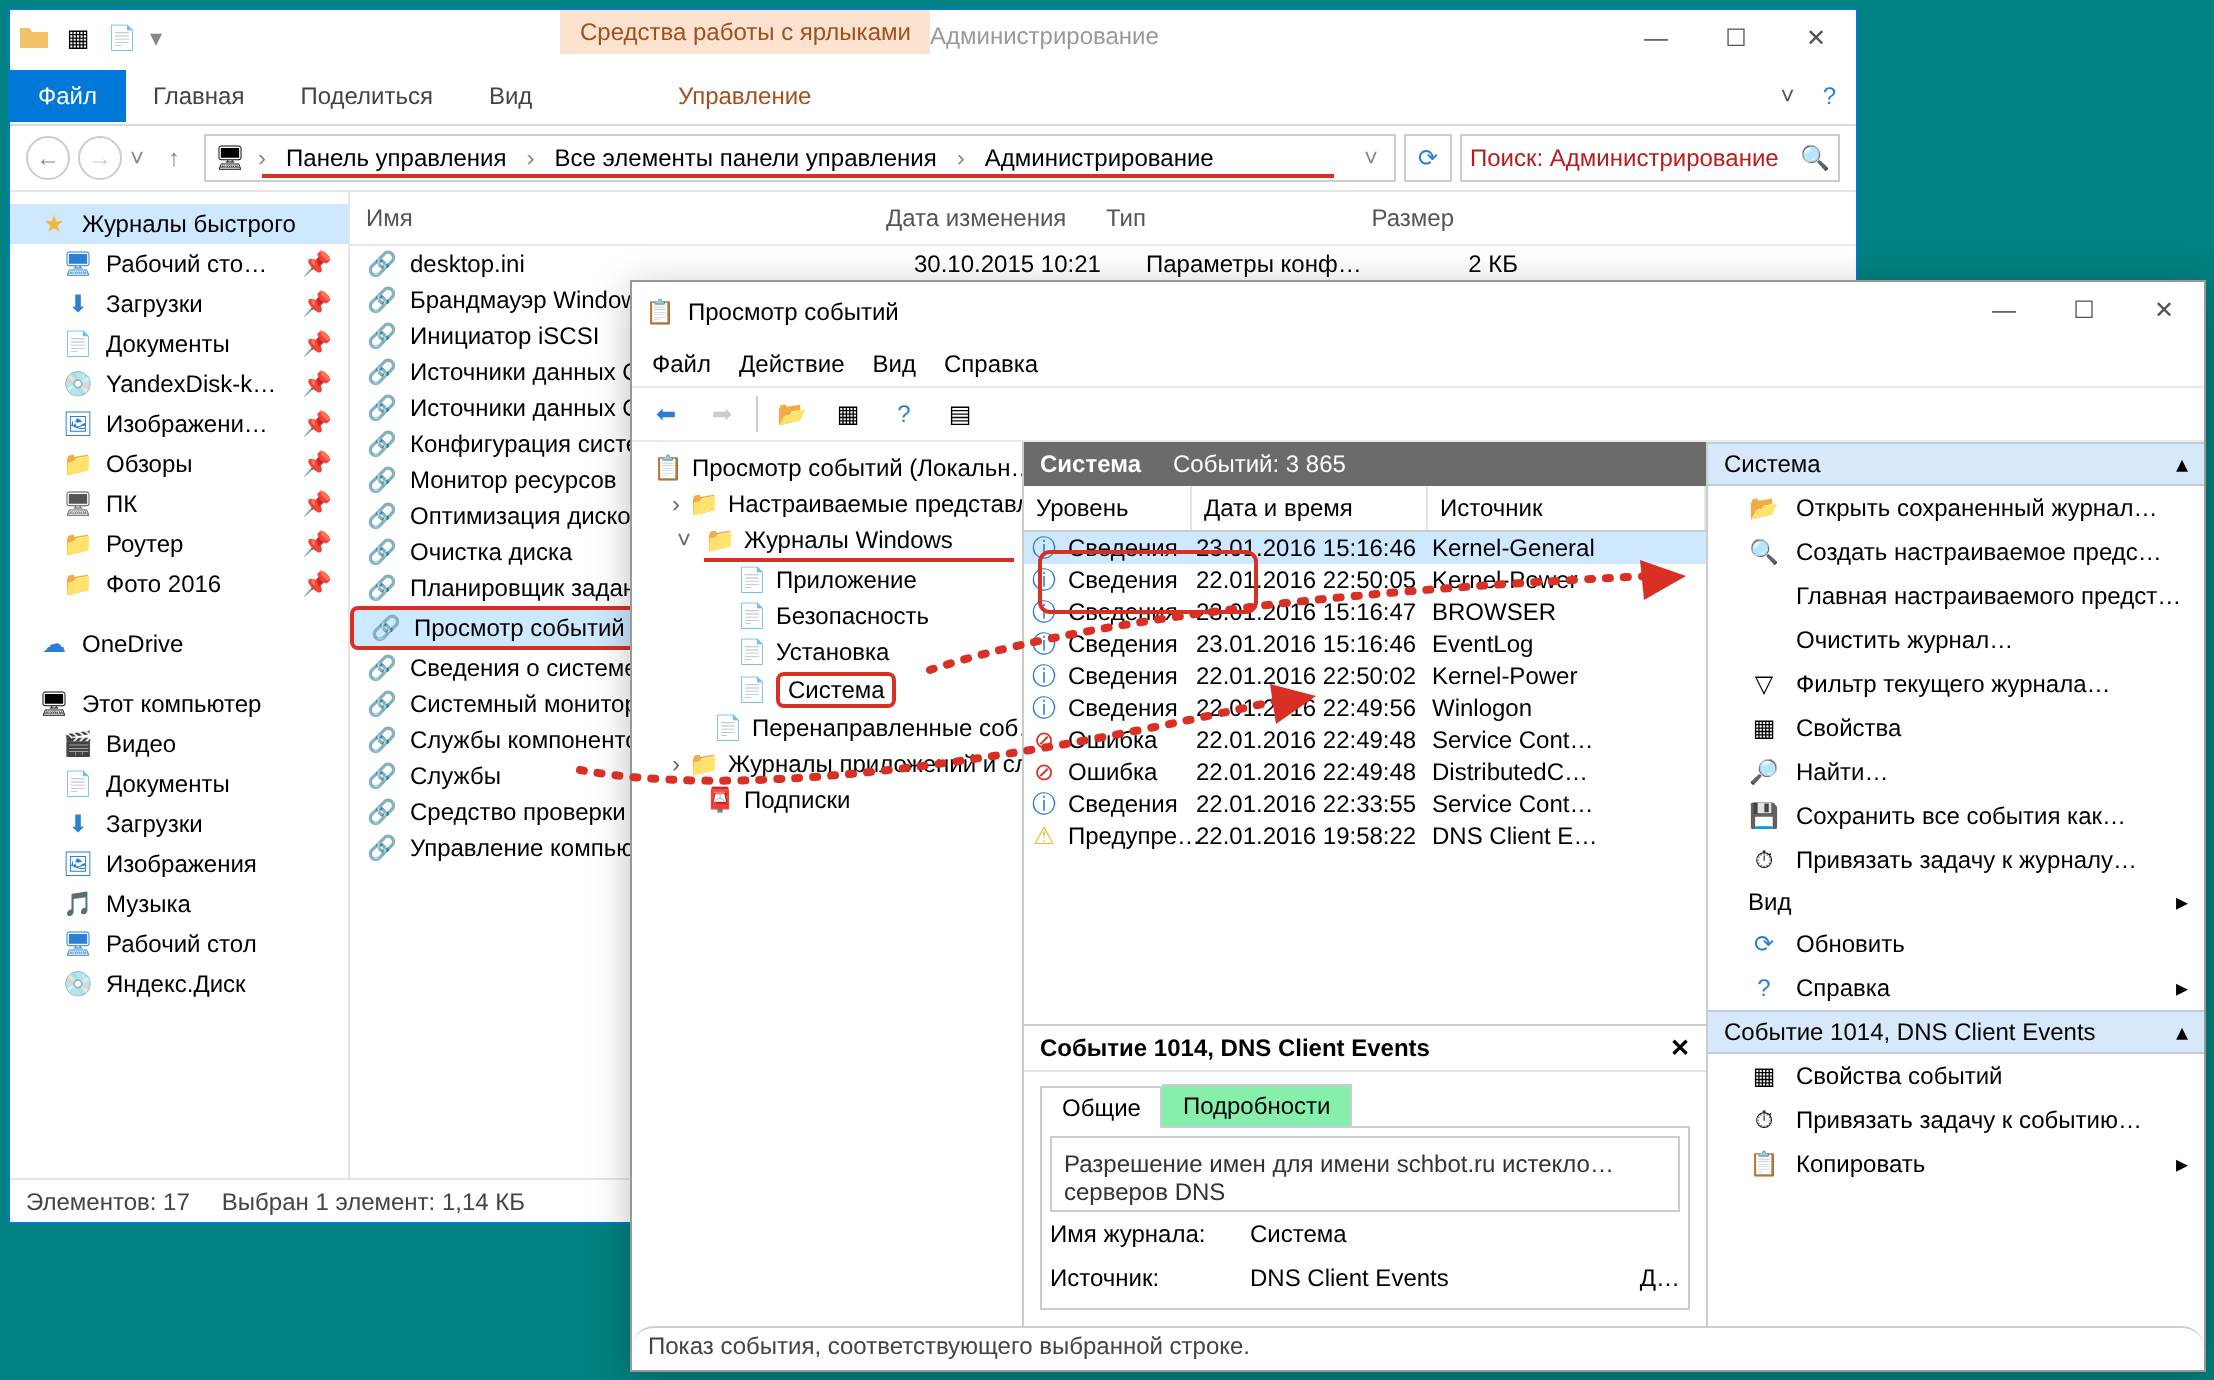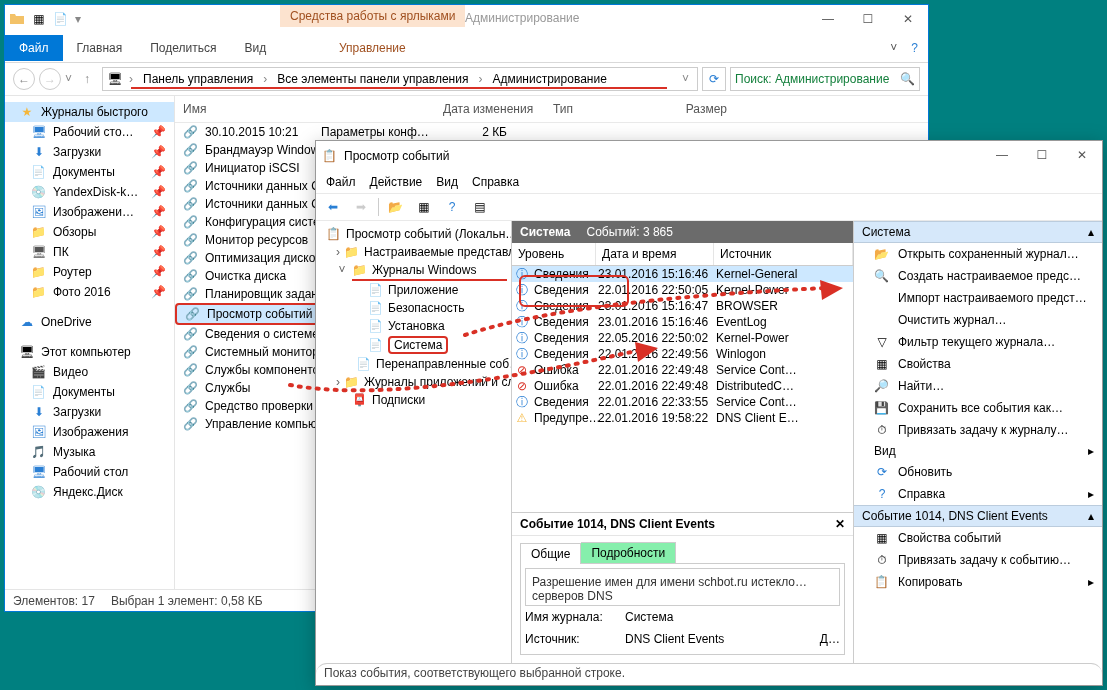--- a/index.html
+++ b/index.html
@@ -24,21 +24,21 @@
 .ribbon-tabs .ttab { padding: 6px 14px; color: #a05020; position: absolute; left: 320px; }
 .ribbon-tabs .expand { position: absolute; right: 10px; display: flex; gap: 14px; color: #555; }
 
 .addr { display: flex; align-items: center; padding: 4px 8px; gap: 4px; border-bottom: 1px solid #e5e5e5; }
 .addr .navbtn { width: 22px; height: 22px; border-radius: 50%; border: 1px solid #ccc; display: flex; align-items: center; justify-content: center; color: #888; }
 .addr .path { flex: 1; border: 1px solid #ccc; height: 24px; display: flex; align-items: center; padding: 0 4px; gap: 2px; position: relative; }
 .addr .path .underline { position: absolute; left: 28px; right: 30px; bottom: 1px; height: 2px; background: #d93025; }
 .addr .path span { padding: 0 4px; }
 .addr .path .chev { color: #888; }
 .addr .refresh { width: 24px; height: 24px; border: 1px solid #ccc; display: flex; align-items: center; justify-content: center; color: #2a7fd4; }
-.addr .search { width: 190px; height: 24px; border: 1px solid #ccc; display: flex; align-items: center; padding: 0 4px; color: #15803d; justify-content: space-between; }
+.addr .search { width: 190px; height: 24px; border: 1px solid #ccc; display: flex; align-items: center; padding: 0 4px; color: #b91c1c; justify-content: space-between; }
 
 .explorer-body { flex: 1; display: flex; overflow: hidden; }
 .nav { width: 170px; border-right: 1px solid #e5e5e5; overflow-y: auto; padding: 6px 0; }
 .nav .item { display: flex; align-items: center; gap: 6px; padding: 2px 8px 2px 26px; white-space: nowrap; }
 .nav .item.hdr { padding-left: 14px; font-weight: normal; }
 .nav .item.sel { background: #cde8ff; }
 .nav .spacer { height: 10px; }
 
 .filelist { flex: 1; overflow: auto; }
 .filelist .cols { display: flex; border-bottom: 1px solid #e9e9e9; color: #555; }
@@ -273,20 +273,21 @@
     <div class="filelist">
       <div class="cols">
         <div class="c-name">Имя</div>
         <div class="c-date">Дата изменения</div>
         <div class="c-type">Тип</div>
         <div class="c-size">Размер</div>
       </div>
       <div id="file-rows">
           <div class="row">
             <span class="ico">🔗</span>
+            <span class="nm">desktop.ini</span>
             <span style="width:110px">30.10.2015 10:21</span>
             <span style="width:120px">Параметры конф…</span>
             <span style="width:60px;text-align:right">2 КБ</span>
           </div>
           <div class="row">
             <span class="ico">🔗</span>
             <span class="nm">Брандмауэр Window…</span>
           </div>
           <div class="row">
             <span class="ico">🔗</span>
@@ -347,21 +348,21 @@
           <div class="row">
             <span class="ico">🔗</span>
             <span class="nm">Управление компью…</span>
           </div>
         </div>
     </div>
   </div>
 
   <div class="status">
     <span>Элементов: 17</span>
-    <span>Выбран 1 элемент: 0,58 КБ</span>
+    <span>Выбран 1 элемент: 1,14 КБ</span>
   </div>
 </div>
 
 <div class="evv">
   <div class="titlebar">
     <span class="ico">📋</span>
     <span>Просмотр событий</span>
     <div class="winctrl">
       <div>—</div>
       <div>☐</div>
@@ -465,21 +466,21 @@
             <span class="g-dt">23.01.2016 15:16:47</span>
             <span class="g-src">BROWSER</span>
           </div>
           <div class="grow">
             <span class="g-lvl"><span class="ico" style="color:#2a7fd4">ⓘ</span>Сведения</span>
             <span class="g-dt">23.01.2016 15:16:46</span>
             <span class="g-src">EventLog</span>
           </div>
           <div class="grow">
             <span class="g-lvl"><span class="ico" style="color:#2a7fd4">ⓘ</span>Сведения</span>
-            <span class="g-dt">22.05.2016 22:50:02</span>
+            <span class="g-dt">22.01.2016 22:50:02</span>
             <span class="g-src">Kernel-Power</span>
           </div>
           <div class="grow">
             <span class="g-lvl"><span class="ico" style="color:#2a7fd4">ⓘ</span>Сведения</span>
             <span class="g-dt">22.01.2016 22:49:56</span>
             <span class="g-src">Winlogon</span>
           </div>
           <div class="grow">
             <span class="g-lvl"><span class="ico" style="color:#d93025">⊘</span>Ошибка</span>
             <span class="g-dt">22.01.2016 22:49:48</span>
@@ -539,21 +540,21 @@
             <div class="ai">
               <span class="ico">📂</span>
               <span>Открыть сохраненный журнал…</span>
             </div>
             <div class="ai">
               <span class="ico">🔍</span>
               <span>Создать настраиваемое предс…</span>
             </div>
             <div class="ai">
               <span class="ico"></span>
-              <span>Импорт настраиваемого предст…</span>
+              <span>Главная настраиваемого предст…</span>
             </div>
             <div class="ai">
               <span class="ico"></span>
               <span>Очистить журнал…</span>
             </div>
             <div class="ai">
               <span class="ico">▽</span>
               <span>Фильтр текущего журнала…</span>
             </div>
             <div class="ai">

